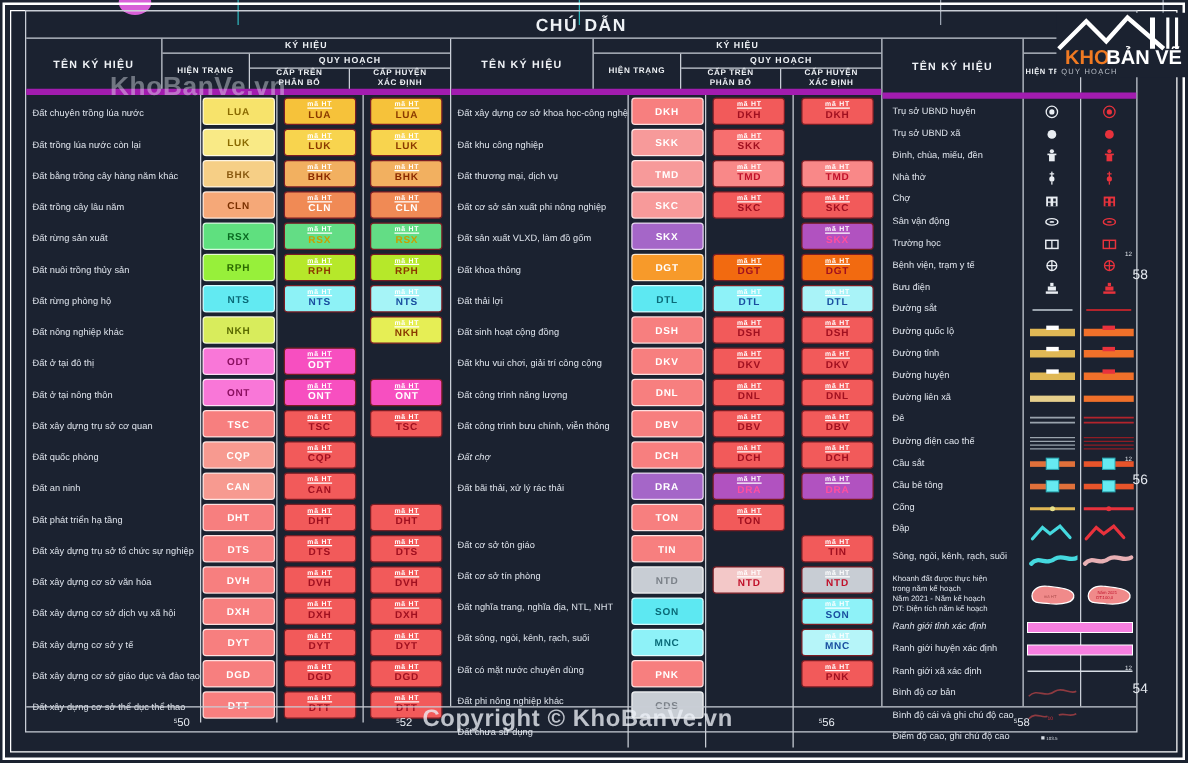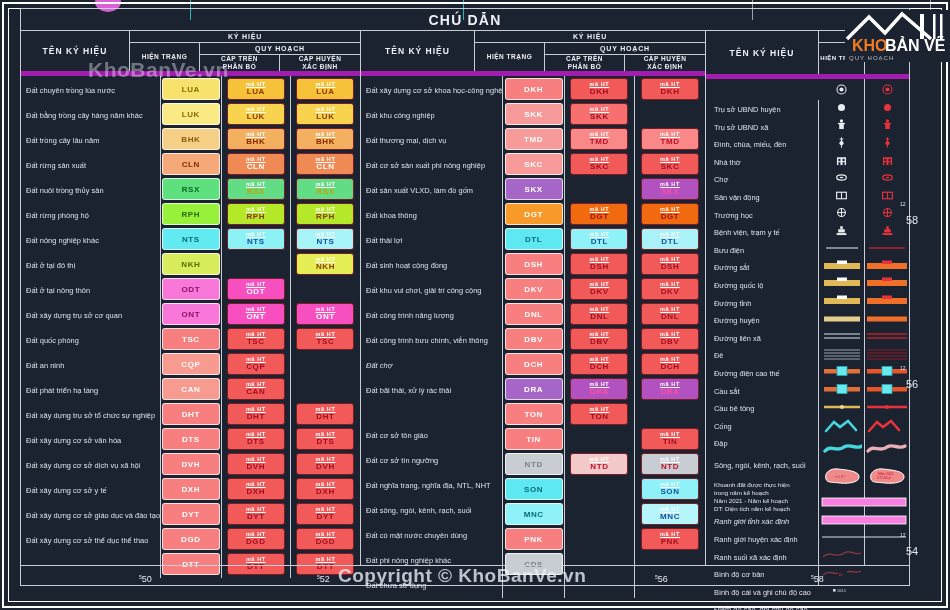--- a/index.html
+++ b/index.html
@@ -131,20 +131,21 @@
                   <span><span>CẤP HUYỆN</span><br><span>XÁC ĐỊNH</span></span>
                 </div>
               </div>
             </div>
           </div>
         </div>
       </div>
       <div class="body">
         <div class="names c-name-a" id="names-a">
             <div class="nm" style="height: 25px;">Đất chuyên trồng lúa nước</div>
+            <div class="nm" style="height: 25px;">Đất trồng lúa nước còn lại</div>
             <div class="nm" style="height: 25px;">Đất bằng trồng cây hàng năm khác</div>
             <div class="nm" style="height: 25px;">Đất trồng cây lâu năm</div>
             <div class="nm" style="height: 25px;">Đất rừng sản xuất</div>
             <div class="nm" style="height: 25px;">Đất nuôi trồng thủy sản</div>
             <div class="nm" style="height: 25px;">Đất rừng phòng hộ</div>
             <div class="nm" style="height: 25px;">Đất nông nghiệp khác</div>
             <div class="nm" style="height: 25px;">Đất ở tại đô thị</div>
             <div class="nm" style="height: 25px;">Đất ở tại nông thôn</div>
             <div class="nm" style="height: 25px;">Đất xây dựng trụ sở cơ quan</div>
             <div class="nm" style="height: 25px;">Đất quốc phòng</div>
@@ -404,21 +405,21 @@
             <div class="nm" style="height: 25px;">Đất sản xuất VLXD, làm đồ gốm</div>
             <div class="nm" style="height: 25px;">Đất khoa thông</div>
             <div class="nm" style="height: 25px;">Đất thải lợi</div>
             <div class="nm" style="height: 25px;">Đất sinh hoạt cộng đồng</div>
             <div class="nm" style="height: 25px;">Đất khu vui chơi, giải trí công cộng</div>
             <div class="nm" style="height: 25px;">Đất công trình năng lượng</div>
             <div class="nm" style="height: 25px;">Đất công trình bưu chính, viễn thông</div>
             <div class="nm" style="height: 25px; font-style: italic;">Đất chợ</div>
             <div class="nm" style="height: 25px;">Đất bãi thải, xử lý rác thải</div>
             <div class="nm" style="height: 25px; margin-top: 20px;">Đất cơ sở tôn giáo</div>
-            <div class="nm" style="height: 25px;">Đất cơ sở tín ngưỡng</div>
+            <div class="nm" style="height: 25px;">Đất cơ sở tín phòng</div>
             <div class="nm" style="height: 25px;">Đất nghĩa trang, nghĩa địa, NTL, NHT</div>
             <div class="nm" style="height: 25px;">Đất sông, ngòi, kênh, rạch, suối</div>
             <div class="nm" style="height: 25px;">Đất có mặt nước chuyên dùng</div>
             <div class="nm" style="height: 25px;">Đất phi nông nghiệp khác</div>
             <div class="nm" style="height: 25px;">Đất chưa sử dụng</div>
           </div>
         <div class="swatchcol w-ht" id="ht-b">
             <div class="sw" style="background: rgb(247, 127, 127); color: rgb(255, 255, 255);">
               <div class="cd">DKH</div>
             </div>
@@ -625,21 +626,21 @@
         <div class="hdr-name c-name-c">TÊN KÝ HIỆU</div>
         <div class="hdr-sym">
           <div class="hdr-sym-top">KÝ HIỆU</div>
           <div style="flex:1; display:flex;">
             <div class="hdr-cell w-ht-c" style="font-size:6px;">HIỆN TRẠNG</div>
             <div class="hdr-cell w-qh-c" style="font-size:6px;">QUY HOẠCH</div>
           </div>
         </div>
       </div>
       <div class="body" style="display:block; position:relative;">
-        <div id="names-c" style="position:absolute; left:0; top:0; width:113px; height:100%; border-right:1px solid #c9ced6;margin-top:21px;">
+        <div id="names-c" style="position:absolute; left:0; top:0; width:113px; height:100%; border-right:1px solid #c9ced6;">
             <div class="symlbl" style="position: absolute; left: 4px; top: 5px; line-height: 1.28;">Trụ sở UBND huyện</div>
             <div class="symlbl" style="position: absolute; left: 4px; top: 22.6px; line-height: 1.28;">Trụ sở UBND xã</div>
             <div class="symlbl" style="position: absolute; left: 4px; top: 40.2px; line-height: 1.28;">Đình, chùa, miếu, đền</div>
             <div class="symlbl" style="position: absolute; left: 4px; top: 57.8px; line-height: 1.28;">Nhà thờ</div>
             <div class="symlbl" style="position: absolute; left: 4px; top: 75.4px; line-height: 1.28;">Chợ</div>
             <div class="symlbl" style="position: absolute; left: 4px; top: 93px; line-height: 1.28;">Sân vận động</div>
             <div class="symlbl" style="position: absolute; left: 4px; top: 110.6px; line-height: 1.28;">Trường học</div>
             <div class="symlbl" style="position: absolute; left: 4px; top: 128.2px; line-height: 1.28;">Bệnh viện, trạm y tế</div>
             <div class="symlbl" style="position: absolute; left: 4px; top: 145.8px; line-height: 1.28;">Bưu điện</div>
             <div class="symlbl" style="position: absolute; left: 4px; top: 163.4px; line-height: 1.28;">Đường sắt</div>
@@ -655,21 +656,21 @@
             <div class="symlbl" style="position: absolute; left: 4px; top: 339.4px; line-height: 1.28;">Đập</div>
             <div class="symlbl" style="position: absolute; left: 4px; top: 361.4px; line-height: 1.28;">Sông, ngòi, kênh, rạch, suối</div>
             <div class="symlbl" style="position: absolute; left: 4px; top: 381.4px; line-height: 1.28; font-size: 6.2px;">
               <div>Khoanh đất được thực hiện</div>
               <div>trong năm kế hoạch</div>
               <div>Năm 2021 - Năm kế hoạch</div>
               <div>DT: Diện tích năm kế hoạch</div>
             </div>
             <div class="symlbl" style="position: absolute; left: 4px; top: 417.4px; line-height: 1.28; font-style: italic;">Ranh giới tỉnh xác định</div>
             <div class="symlbl" style="position: absolute; left: 4px; top: 435px; line-height: 1.28; text-align: right;">Ranh giới huyện xác định</div>
-            <div class="symlbl" style="position: absolute; left: 4px; top: 452.6px; line-height: 1.28;">Ranh suối xã xác định</div>
+            <div class="symlbl" style="position: absolute; left: 4px; top: 452.6px; line-height: 1.28;">Ranh giới xã xác định</div>
             <div class="symlbl" style="position: absolute; left: 4px; top: 470.2px; line-height: 1.28;">Bình độ cơ bản</div>
             <div class="symlbl" style="position: absolute; left: 4px; top: 487.8px; line-height: 1.28;">Bình độ cái và ghi chú độ cao</div>
             <div class="symlbl" style="position: absolute; left: 4px; top: 505.4px; line-height: 1.28;">Điểm độ cao, ghi chú độ cao</div>
           </div>
         <div id="sym-ht-c" style="position:absolute; left:113px; top:0; width:46px; height:100%; border-right:1px solid #c9ced6;">
             <div class="symcell" style="position: absolute; left: 0px; right: 0px; top: 2px; height: 17.6px;">
               <svg width="13" height="13" viewBox="0 0 20 20">
                 <circle cx="10" cy="10" r="7" fill="none" stroke="#e9edf2" stroke-width="1.6"></circle>
                 <circle cx="10" cy="10" r="3.2" fill="#e9edf2"></circle>
               </svg>

